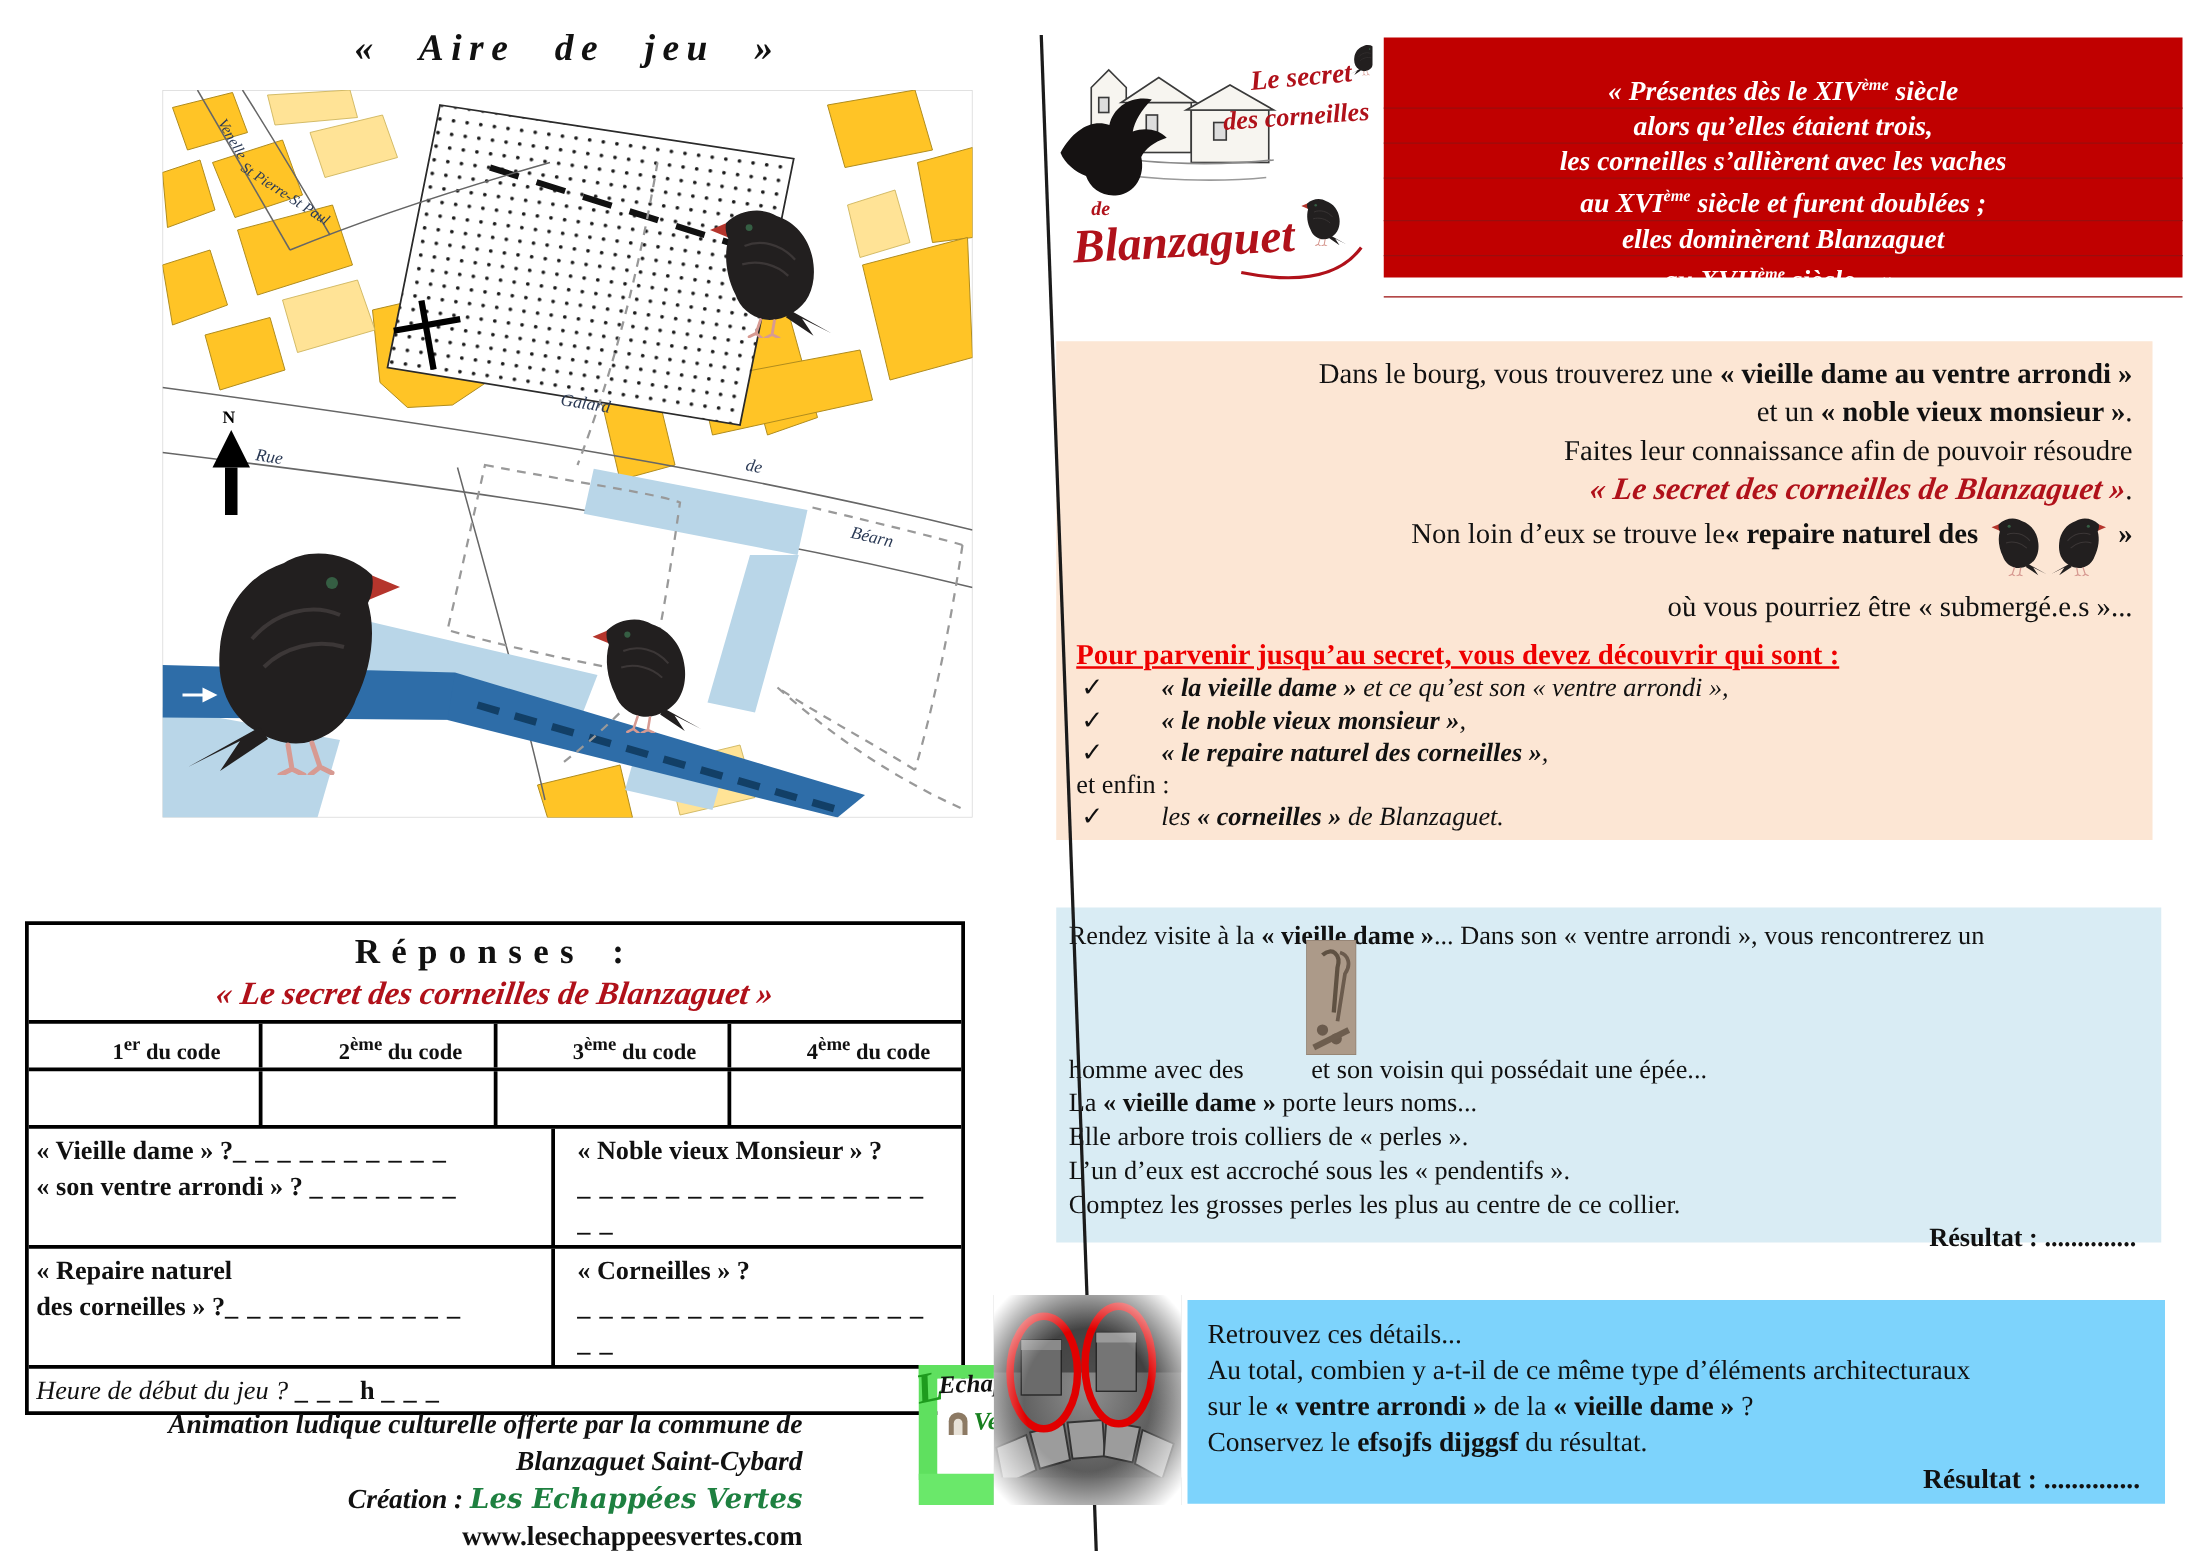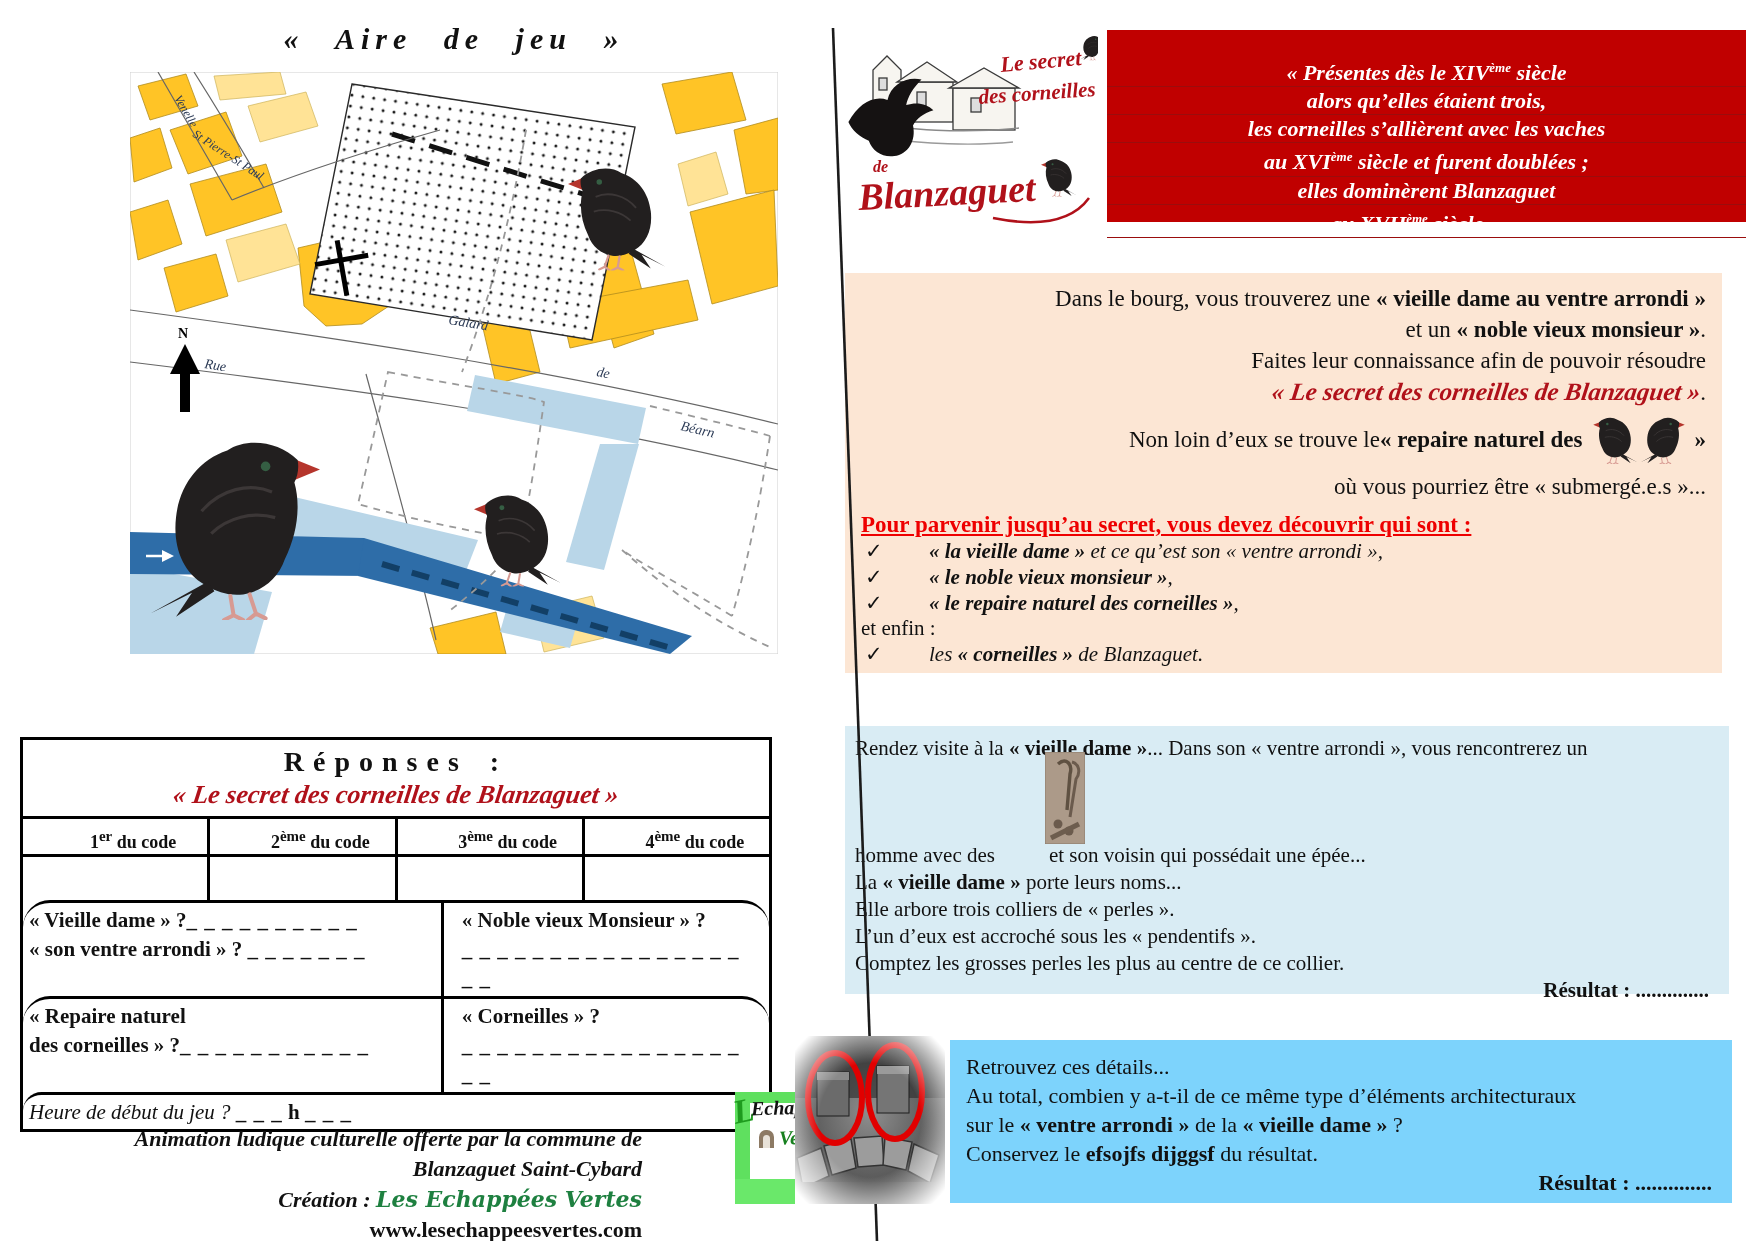--- a/index.html
+++ b/index.html
@@ -19,21 +19,21 @@
   #answers .cap-sub{color:#b0111a;font-size:26px;margin-top:2px;}
   .hdr-row,.empty-row,.row2{display:flex;border-top:3px solid #000;box-sizing:border-box;}
   .hdr-row{height:38px;}
   .hdr-cell{flex:1;border-left:3px solid #000;text-align:center;font-weight:bold;font-size:18px;line-height:34px;padding-left:36px;}
   .hdr-cell:first-child{border-left:none;}
   .empty-row{height:46px;}
   .empty-cell{flex:1;border-left:3px solid #000;}
   .empty-cell:first-child{border-left:none;}
   .row2 .c-left{width:56%;padding:3px 6px;box-sizing:border-box;}
   .row2 .c-right{flex:1;border-left:3px solid #000;padding:3px 18px;box-sizing:border-box;}
-  .row2{font-weight:bold;font-size:21px;line-height:29px;border-radius:27px;}
+  .row2{font-weight:bold;font-size:21px;line-height:29px;}
   .time-row{font-weight:normal;font-size:21px;line-height:28px;}
   .time-row .it{font-style:italic;}
   .uline{font-weight:bold;letter-spacing:1px;}
   
   #footer-block{left:0;top:1124px;width:642px;text-align:right;
      font-weight:bold;font-style:italic;font-size:22px;line-height:30px;}
   #footer-block .creation{color:#111;}
   #footer-block .green{color:#1e8040;font-family:"DejaVu Serif",serif;}
   #footer-block .url{font-style:normal;}
   
@@ -54,21 +54,21 @@
       background:#e8e2d8;border-radius:4px 4px 0 0;}
   
   #redbox{left:1107px;top:30px;width:639px;height:192px;background:#c00000;color:#fff;
      text-align:center;font-weight:bold;font-style:italic;font-size:22px;box-sizing:border-box;padding-top:24px;}
   #redbox .rl{line-height:27px;border-bottom:1px solid #9a0d0d;}
   #redbox sup{font-size:13px;}
   #peach{left:845px;top:273px;width:877px;min-height:346px;background:#fce6d4;
      font-size:23px;box-sizing:border-box;padding:10px 16px 6px 16px;}
   #peach .p-r{text-align:right;line-height:31px;}
   #peach .script-red{color:#b0111a;font-size:25px;}
-  #peach .crow-row{display:flex;justify-content:flex-end;align-items:center;height:54px;margin-top:4px;line-height:31px;}
+  #peach .crow-row{display:flex;justify-content:flex-end;align-items:flex-start;height:54px;margin-top:4px;line-height:31px;}
   #peach .p5{text-align:right;margin-top:6px;line-height:30px;}
   #peach .heading{margin-top:10px;color:#ee0000;font-weight:bold;font-size:23px;text-decoration:underline;}
   .chk{line-height:26px;font-size:21px;}
   .chk .mark{display:inline-block;width:64px;padding-left:4px;font-style:normal;}
   .chk .qb{font-weight:bold;font-style:italic;}
   .chk .qr{font-style:italic;}
   .enfin{line-height:25px;font-size:21px;}
   #blue{left:845px;top:726px;width:884px;height:268px;background:#d9ecf4;
      font-size:21px;line-height:27px;box-sizing:border-box;padding:9px 14px 0 10px;}
   #blue .gap{height:80px;}

